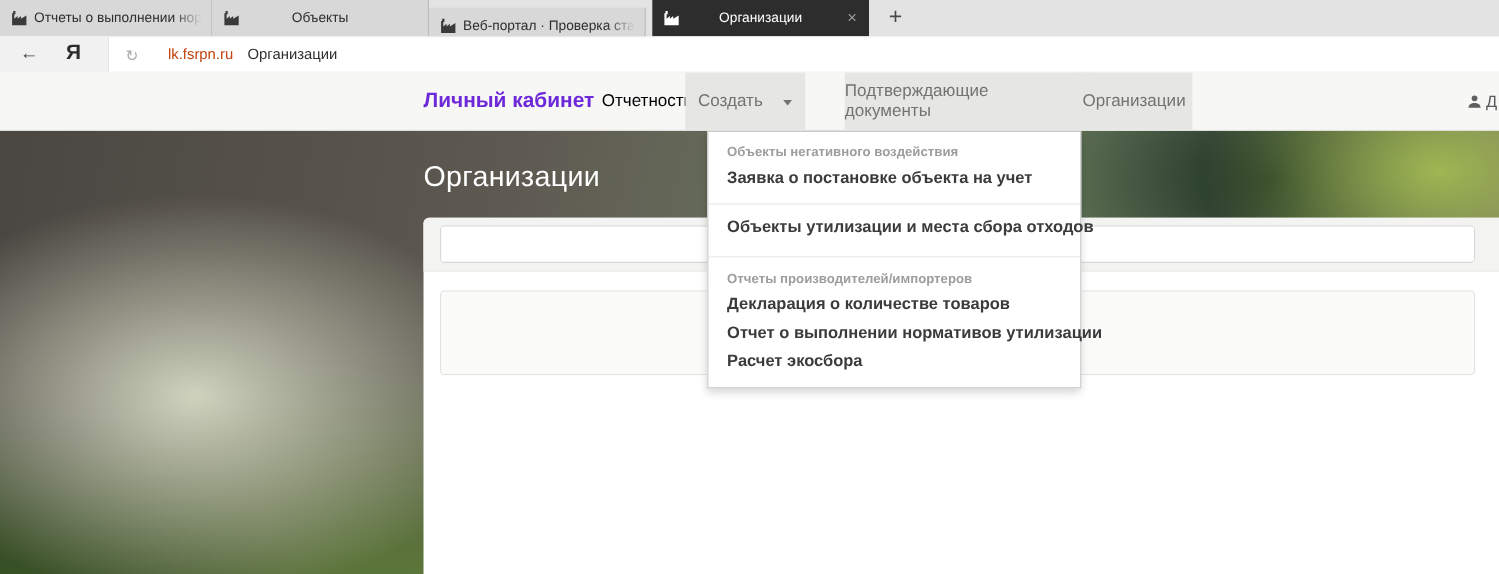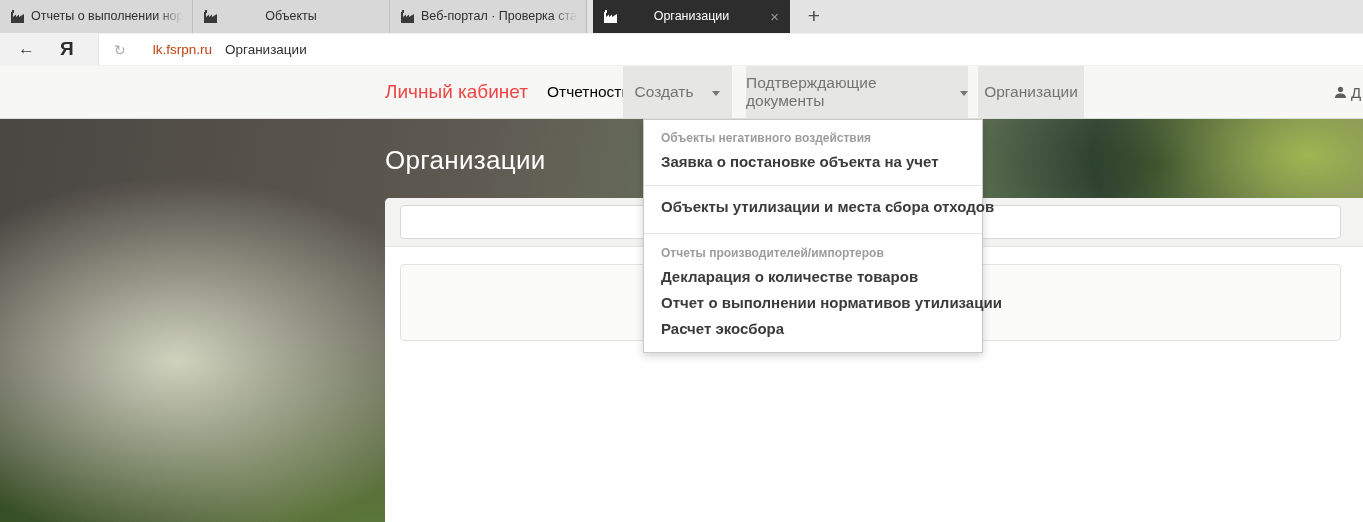--- a/index.html
+++ b/index.html
@@ -23,25 +23,25 @@
   .toolbar{position:absolute;left:0;top:33px;width:100%;height:33px;background:#f1f1f1;}
   .back-btn{position:absolute;left:18px;top:0;line-height:32px;font-size:17px;color:#3c3c3c;}
   .ylogo{position:absolute;left:60px;top:0;line-height:32px;font-size:19px;font-weight:700;color:#2d2d2d;}
   .addressbar{position:absolute;left:98px;right:0;top:1px;bottom:1px;background:#fff;border-left:1px solid #e3e3e3;display:flex;align-items:center;}
   .refresh{margin-left:15px;font-size:14px;color:#ababab;}
   .addr-domain{margin-left:27px;font-size:13.5px;color:#c2410c;}
   .addr-page{margin-left:13px;font-size:13.5px;color:#2f2f2f;}
 
   
   .navbar{position:absolute;left:0;top:66px;width:100%;height:53px;background:#f7f7f6;border-bottom:1px solid #dcdcda;}
-  .brand{position:absolute;left:385px;top:0;line-height:52px;font-size:19px;font-weight:400;color:#ef4444;}
+  .brand{position:absolute;left:385px;top:0;line-height:52px;font-size:19px;font-weight:700;color:#6d28d9;}
   .navlink{position:absolute;left:547px;top:0;line-height:52px;font-size:15.5px;color:#000000;}
   .navblock{position:absolute;top:0;height:52px;background:#e6e6e4;display:flex;align-items:center;justify-content:center;font-size:15.5px;color:#74746f;}
   .navblock.create{left:623px;width:109px;gap:12px;}
-  .navblock.docs{left:746px;width:222px;}
+  .navblock.docs{left:768px;width:222px;}
   .navblock.orgs{left:978px;width:106px;}
   .caret{width:0;height:0;border-left:4px solid transparent;border-right:4px solid transparent;border-top:5px solid #74746f;margin-left:7px;margin-top:3px;}
   .userarea{position:absolute;left:1334px;top:0;height:52px;display:flex;align-items:center;color:#5c5c5c;font-size:15px;}
   .userarea svg{margin-right:4px;display:block;}
 
   
   .content{position:absolute;left:0;top:119px;width:100%;height:403px;overflow:hidden;}
   .photo{position:absolute;inset:0;
     background:
       radial-gradient(420px 270px at 13% 60%, rgba(214,218,196,.95), rgba(214,218,196,0) 68%),
@@ -83,21 +83,21 @@
     </div>
     <div class="tab" style="left:193px;width:197px;">
       <span class="favicon">
         <svg width="16" height="15" viewBox="0 0 16 15">
             <path fill="#3a3a3a" d="M2 14V3h2v5l3-2.4V8l3-2.4V8l5-3v9H2z"></path>
             <rect x="3" y="1" width="2" height="3" fill="#3a3a3a"></rect>
           </svg>
       </span>
       <span class="tab-title centered">Объекты</span>
     </div>
-    <div class="tab" style="left:390px;width:197px;">
+    <div class="tab" style="left:390px;width:197px;margin-top:7px;">
       <span class="favicon">
         <svg width="16" height="15" viewBox="0 0 16 15">
             <path fill="#3a3a3a" d="M2 14V3h2v5l3-2.4V8l3-2.4V8l5-3v9H2z"></path>
             <rect x="3" y="1" width="2" height="3" fill="#3a3a3a"></rect>
           </svg>
       </span>
       <span class="tab-title fade">Веб-портал · Проверка ста</span>
     </div>
     <div class="tab active" style="left:593px;width:197px;">
       <span class="favicon">

